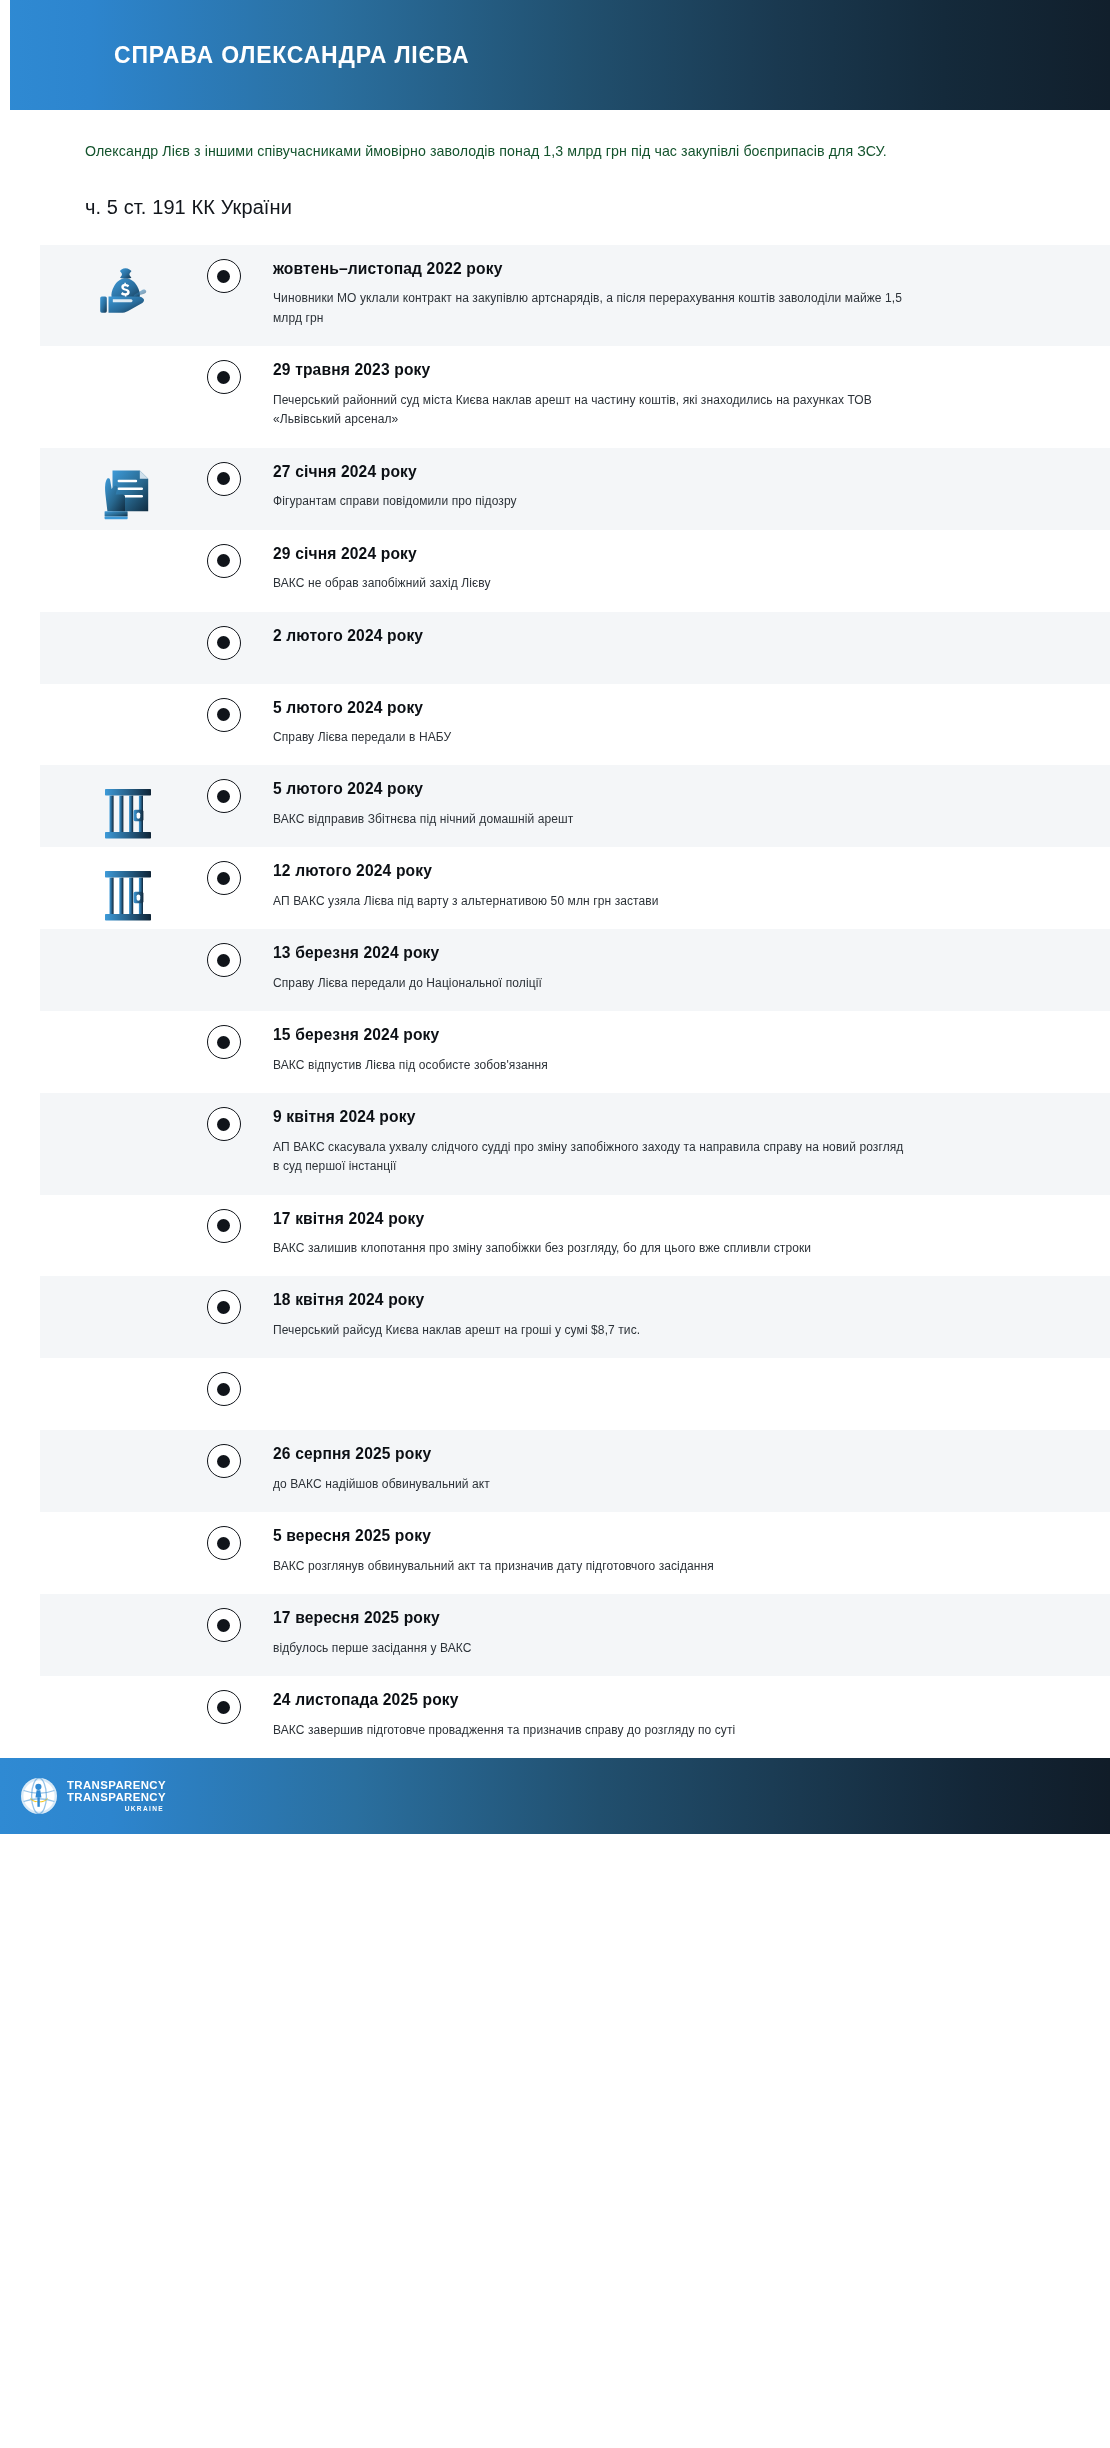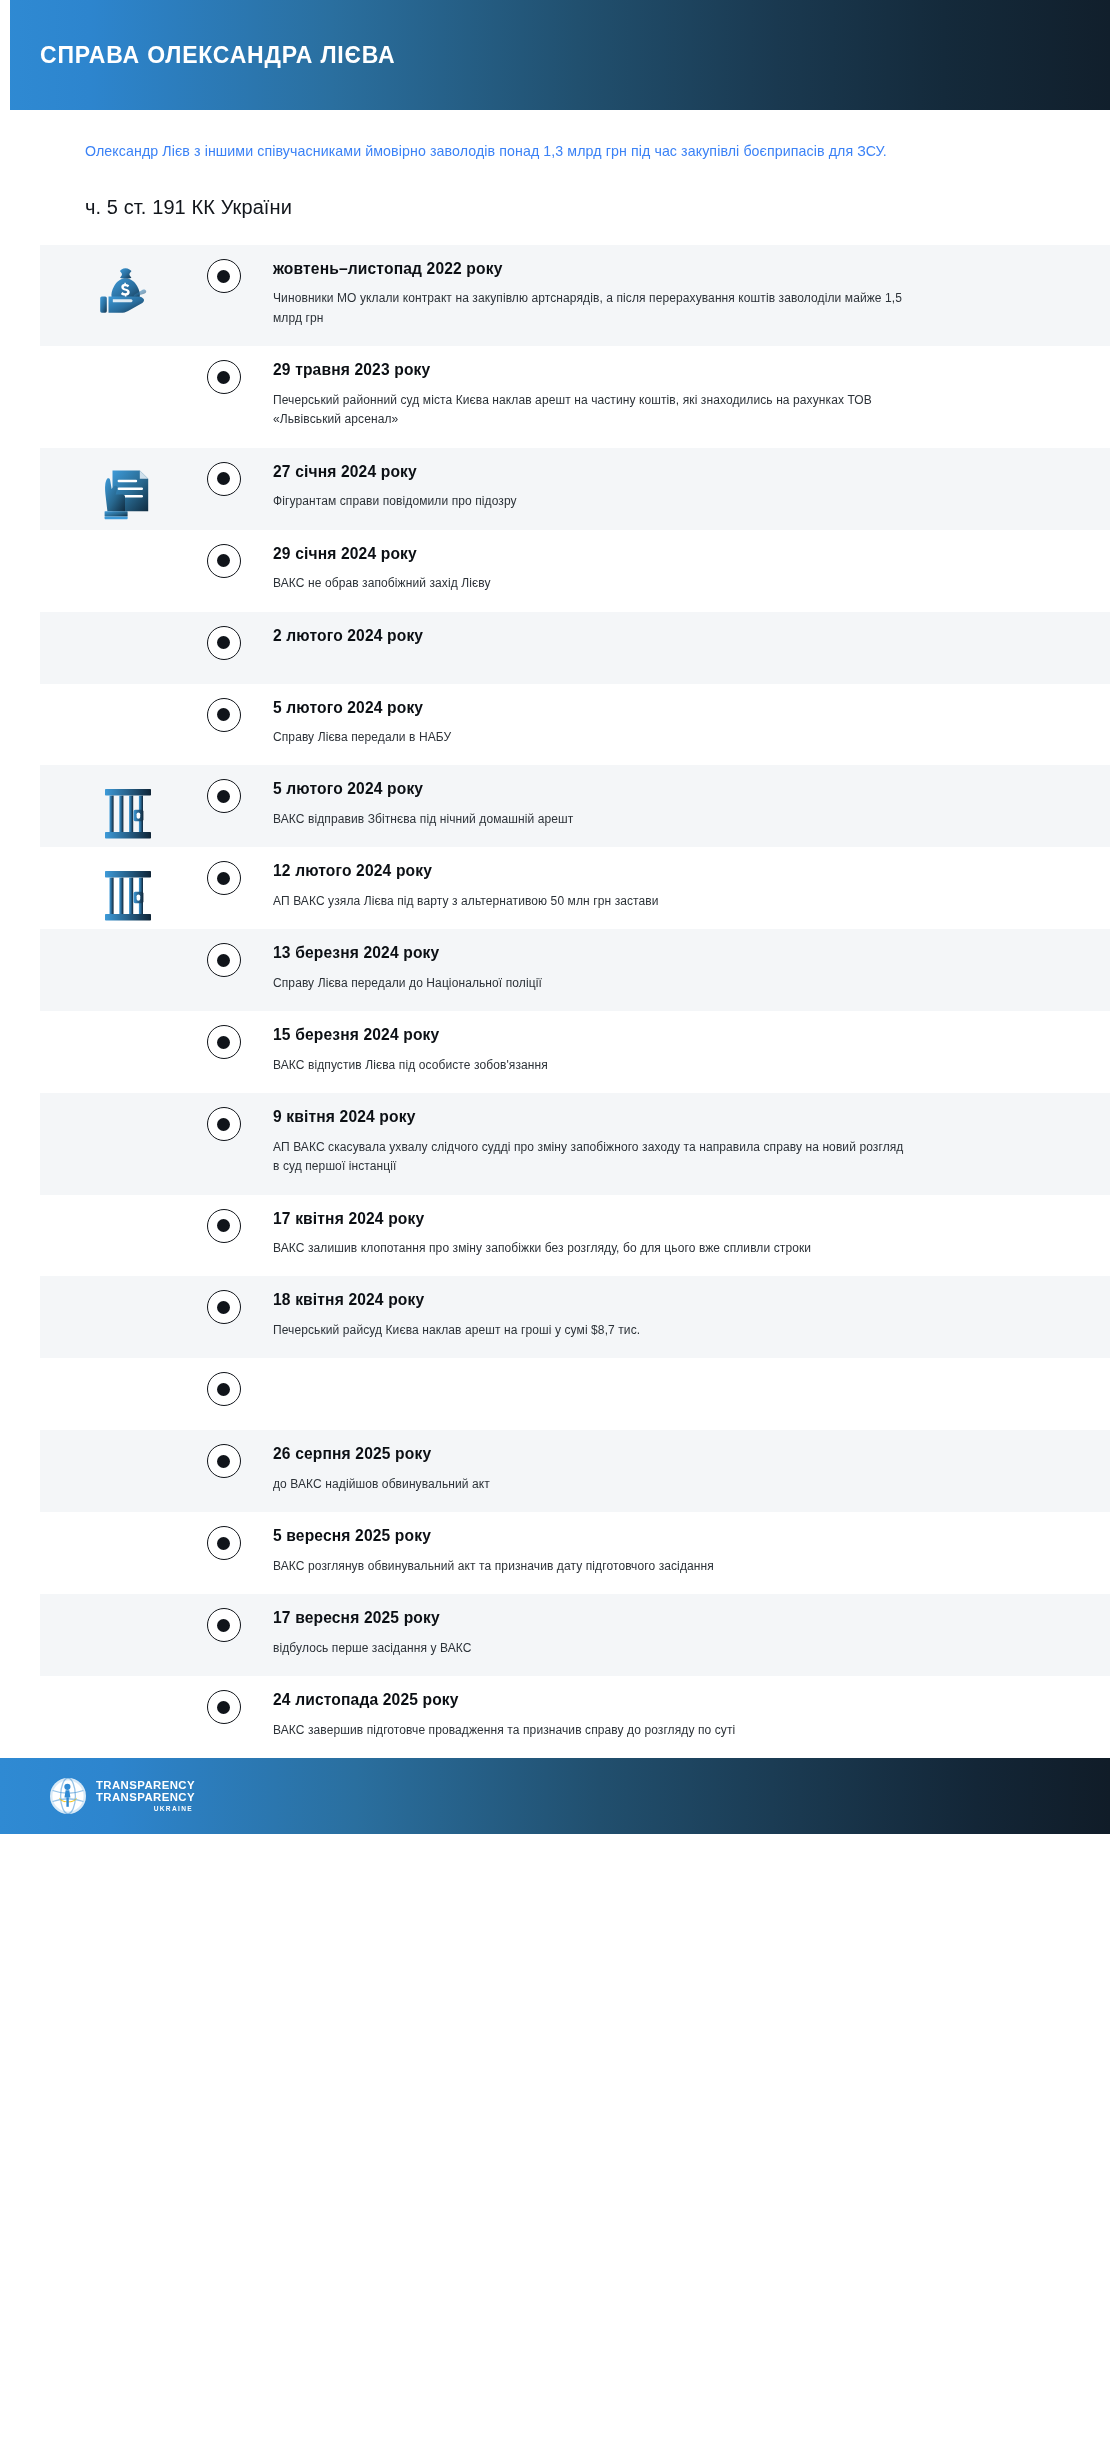--- a/index.html
+++ b/index.html
@@ -27,39 +27,39 @@
     display:flex;
     align-items:center;
   }
   .header-leftstrip{
     position:absolute;
     left:0;top:0;bottom:0;
     width:10px;
     background:#ffffff;
   }
   .header-title{
-    margin-left:40px;
+    margin-left:114px;
     color:#ffffff;
     font-size:23px;
     font-weight:bold;
     letter-spacing:0.8px;
     line-height:1;
     white-space:nowrap;
   }
 
   
   .intro{
     background:#ffffff;
     padding:0 85px;
     padding-top:30px;
     padding-bottom:22px;
   }
   .intro-lead{
     font-size:14.2px;
-    color:#3b82f6;
+    color:#14532d;
     line-height:1.55;
     letter-spacing:0.1px;
   }
   .intro-article{
     margin-top:30px;
     font-size:20px;
     color:#12161c;
     line-height:1.55;
     letter-spacing:0.1px;
   }
@@ -147,21 +147,21 @@
 
   
   .ico{display:block;}
 
   
   .footer{
     height:76px;
     background:linear-gradient(90deg,#2f8ad3 0%,#2d85ce 10%,#2a6f9f 32%,#214f6e 54%,#1a3950 72%,#132637 88%,#101c28 100%);
     display:flex;
     align-items:center;
-    padding-left:48px;
+    padding-left:19px;
   }
   .logo{
     display:flex;
     align-items:center;
     gap:8px;
   }
   .logo-words{
     display:flex;
     flex-direction:column;
     line-height:1;

